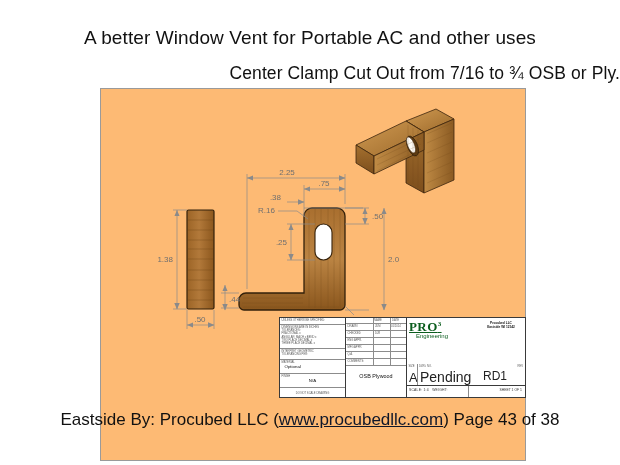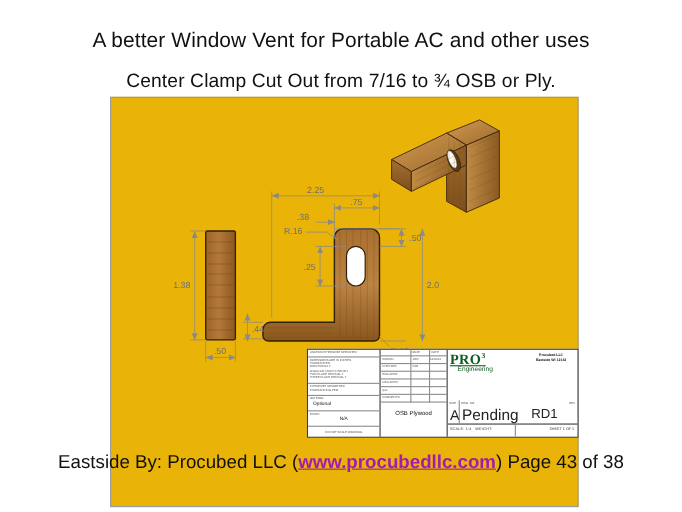--- a/index.html
+++ b/index.html
@@ -7,32 +7,32 @@
     width:620px;height:465px;background:#ffffff;overflow:hidden;
     font-family:"Liberation Sans", sans-serif;color:#000;
   }
   .slide{position:relative;width:620px;height:465px;}
 
   .title-line{
     position:absolute;left:0;width:620px;text-align:center;
     font-size:19px;color:#111;letter-spacing:.1px;
   }
   #t1{top:27px;}
-  #t2{top:63px;font-size:17.5px;}
+  #t2{top:63px;font-size:17.5px;text-align:right;}
 
   .footer{
     position:absolute;left:0;top:410px;width:620px;text-align:center;
     font-size:17px;color:#111;
   }
-  .footer a{color:#a21caf;text-decoration:underline;font-weight:bold;}
+  .footer a{color:#0f172a;text-decoration:underline;}
 
   
   .frame{
     position:absolute;left:100px;top:88px;width:426px;height:373px;
-    border:1px solid #9a9a9a;background:#eab308;box-sizing:border-box;
+    border:1px solid #9a9a9a;background:#fdba74;box-sizing:border-box;
   }
   .frame-inner{position:absolute;inset:0;}
 
   
   .iso{position:absolute;left:250px;top:12px;width:170px;height:110px;}
 
   
   .ortho{position:absolute;left:0;top:0;width:426px;height:310px;}
 
   

